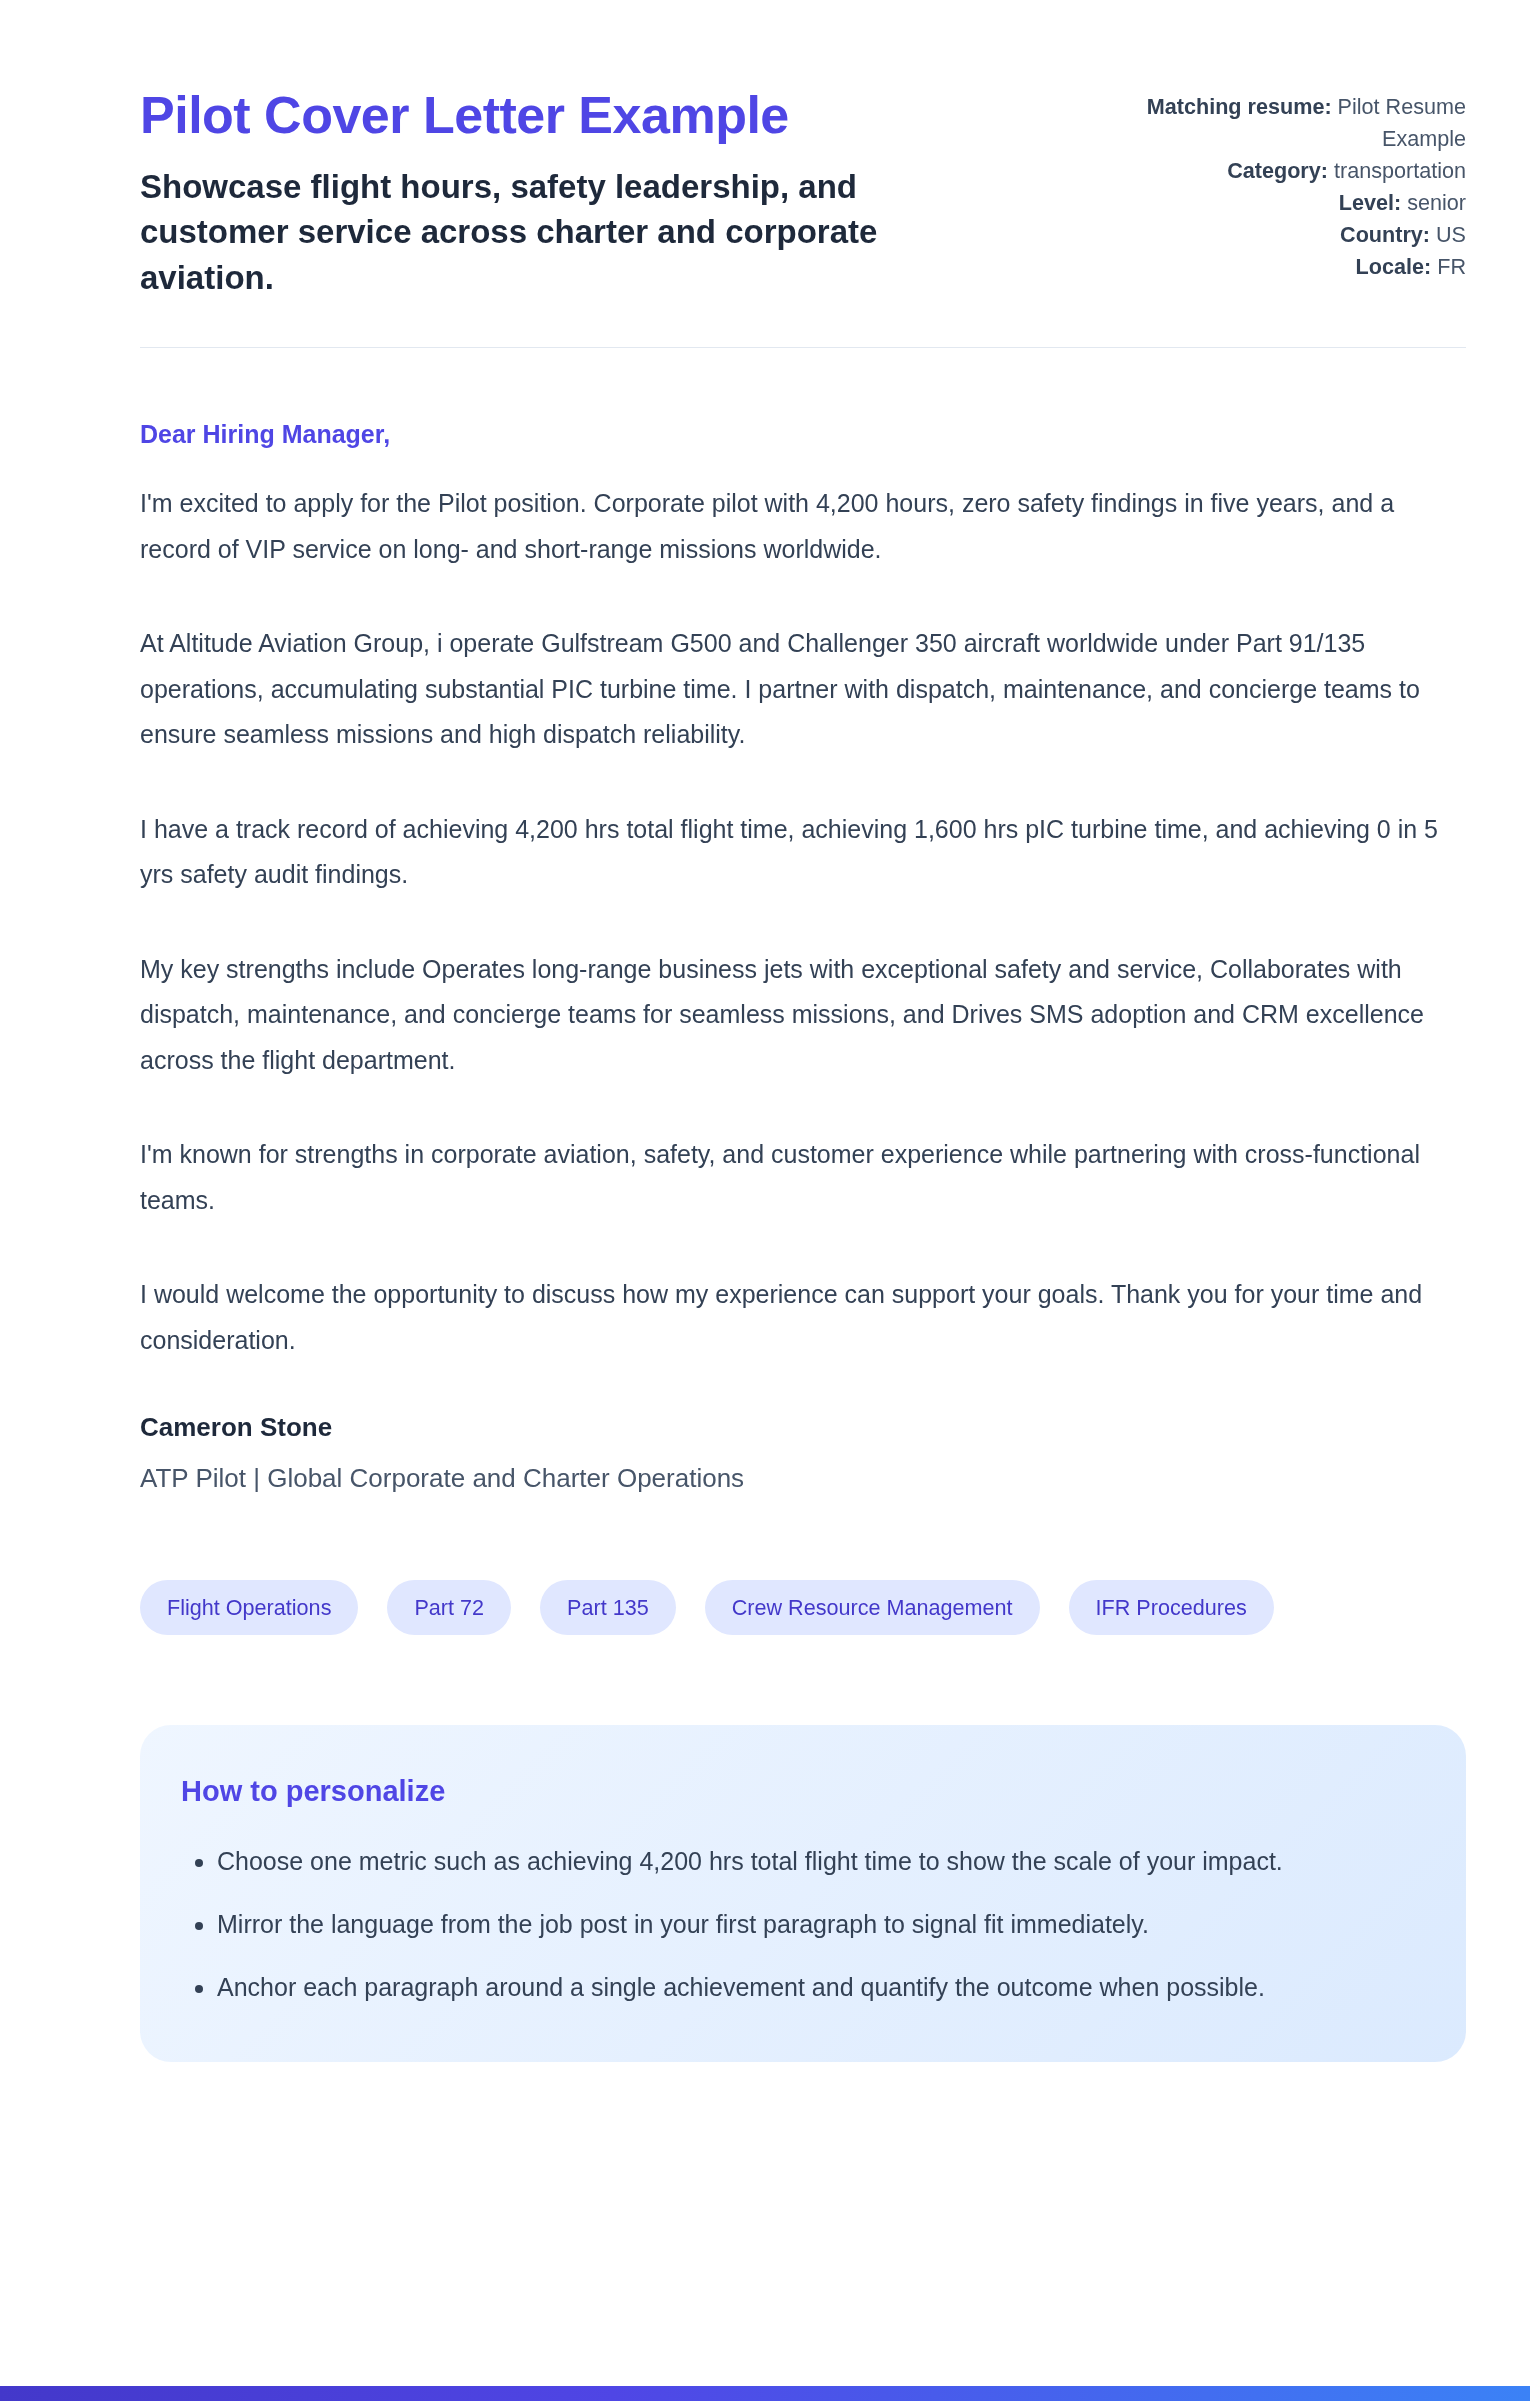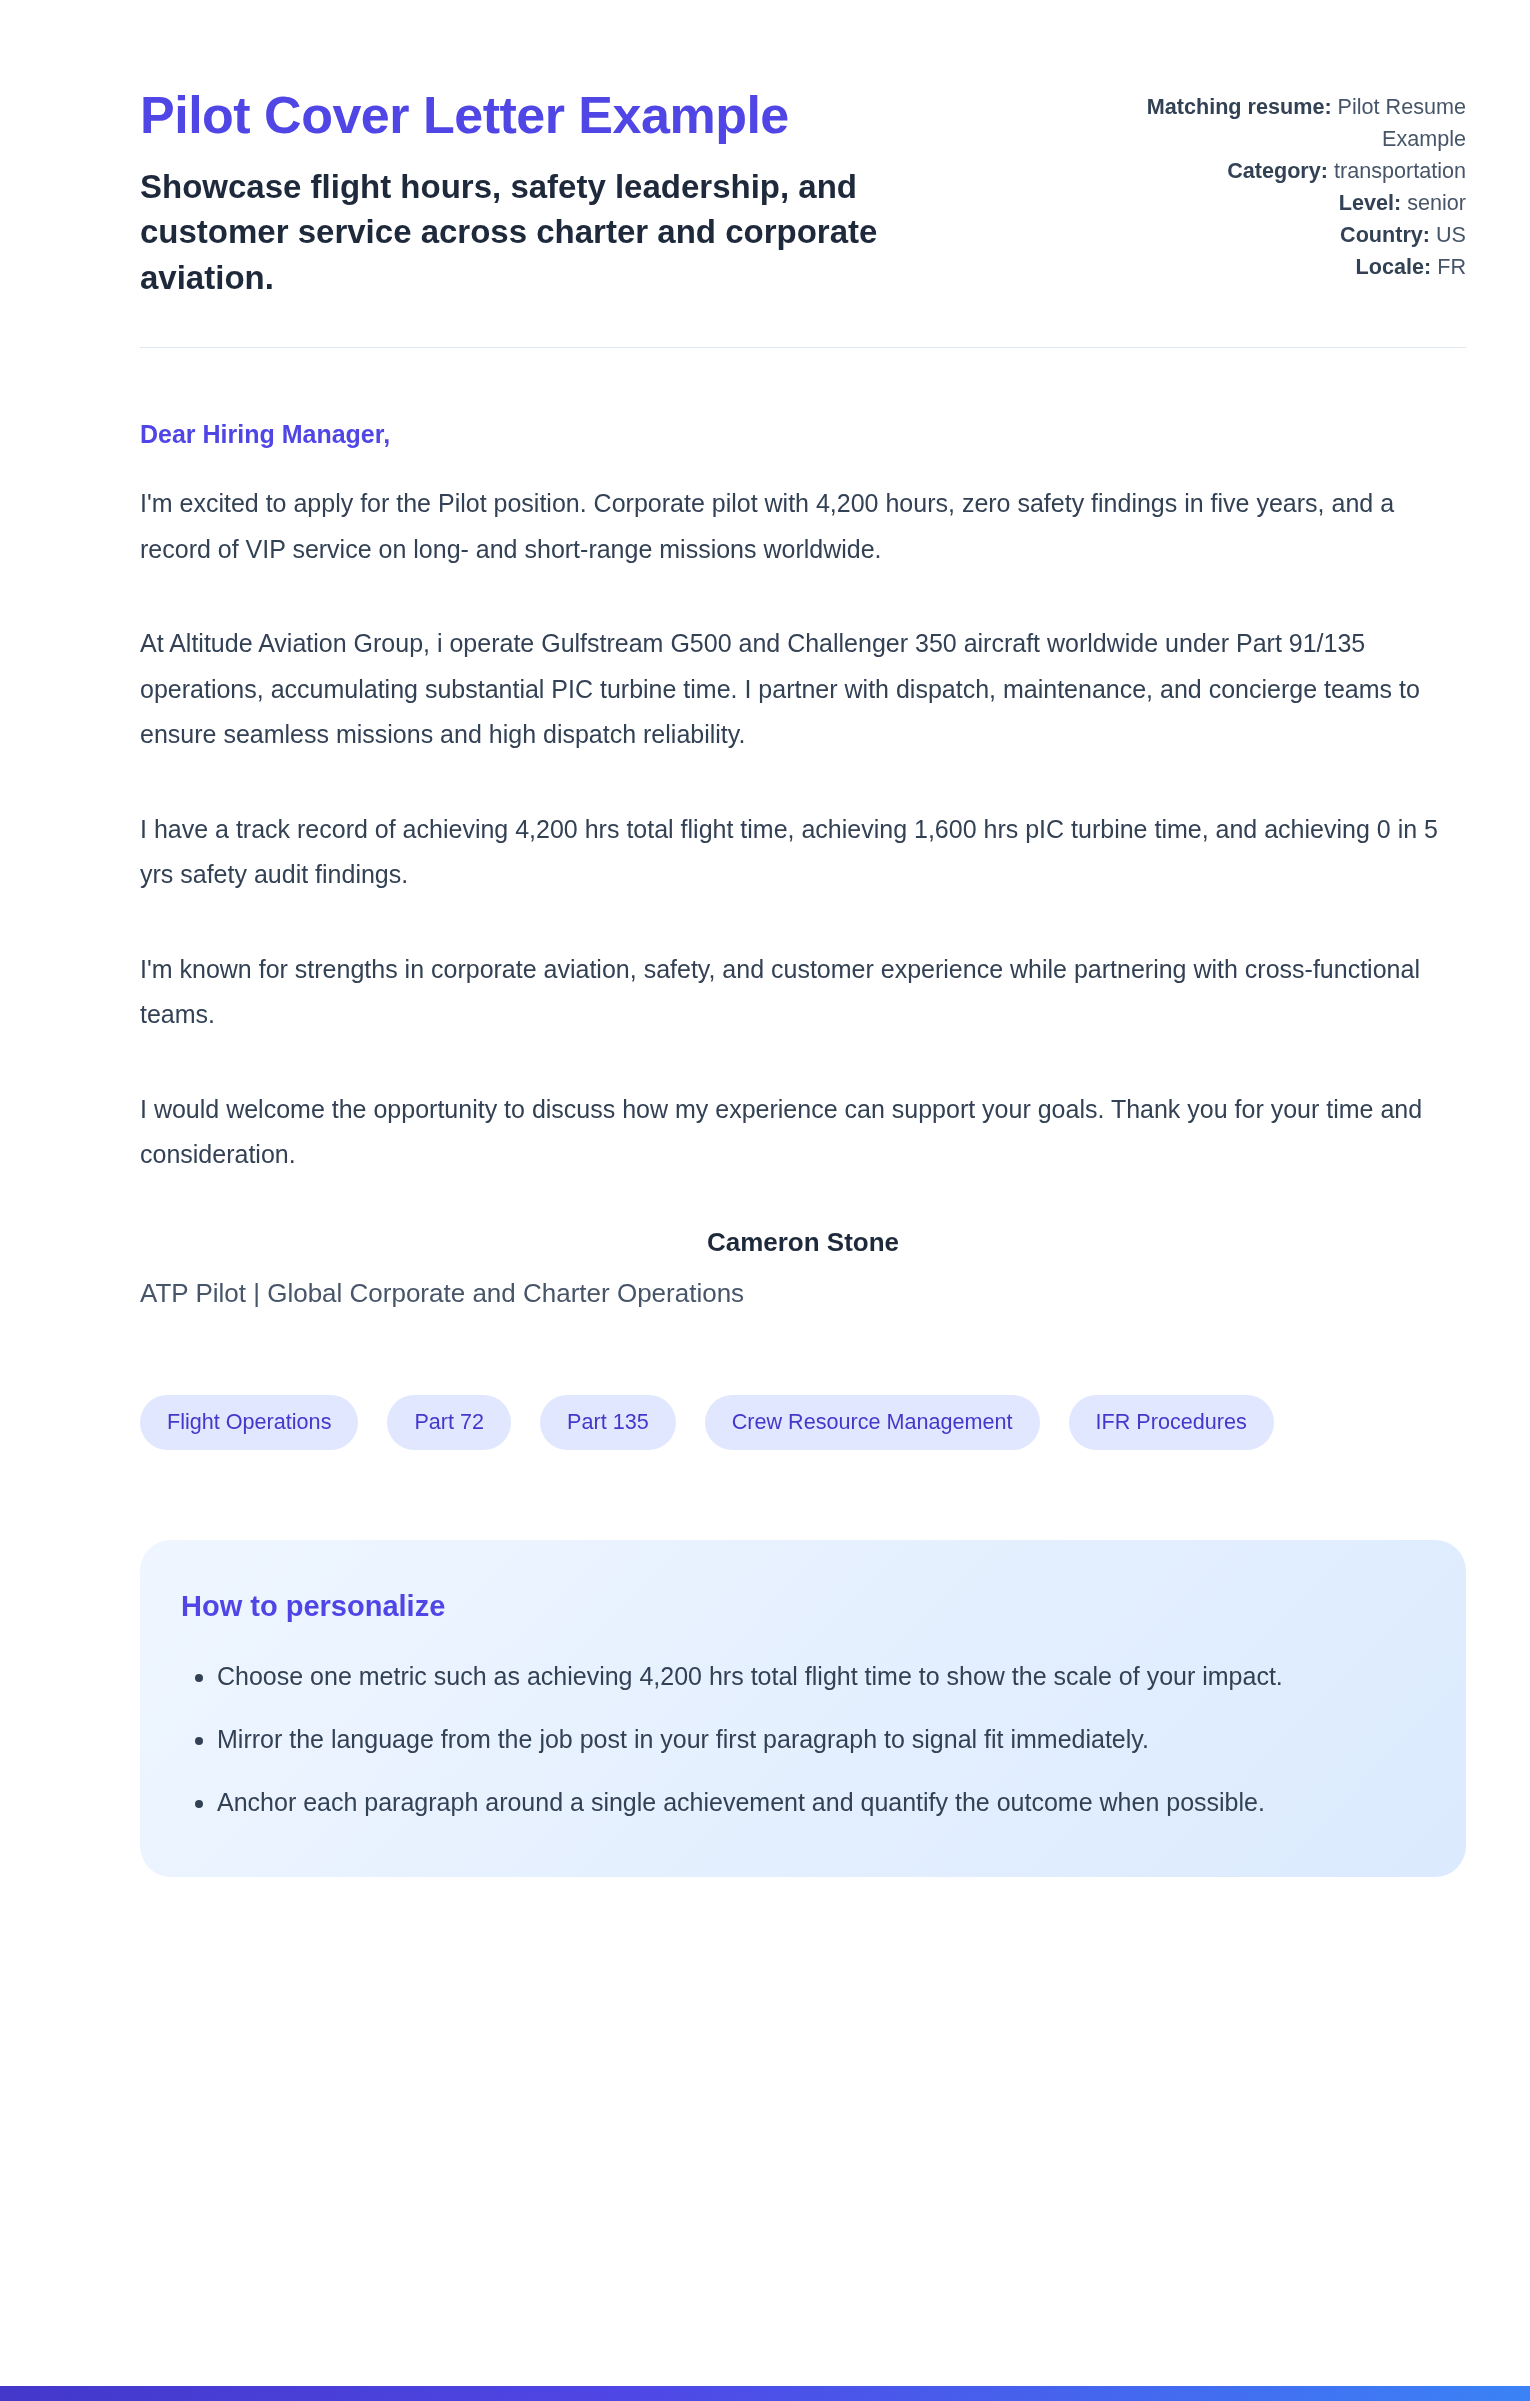--- a/index.html
+++ b/index.html
@@ -71,21 +71,20 @@
     font-size: 25px;
     line-height: 1.82;
     color: #334155;
     margin-bottom: 49px;
   }
   .sig-name {
     margin-top: 45px;
     font-size: 26px;
     font-weight: 700;
     color: #1E293B;
-    text-align: center;
   }
   .sig-title {
     margin-top: 20px;
     font-size: 26px;
     color: #475569;
   }
   
   .tags {
     margin-top: 86px;
     display: flex;
@@ -154,20 +153,21 @@
     </aside>
   </header>
 
   <hr class="divider">
 
   <section class="letter">
     <p class="salutation">Dear Hiring Manager,</p>
     <p class="para">I'm excited to apply for the Pilot position. Corporate pilot with 4,200 hours, zero safety findings in five years, and a record of VIP service on long- and short-range missions worldwide.</p>
     <p class="para">At Altitude Aviation Group, i operate Gulfstream G500 and Challenger 350 aircraft worldwide under Part 91/135 operations, accumulating substantial PIC turbine time. I partner with dispatch, maintenance, and concierge teams to ensure seamless missions and high dispatch reliability.</p>
     <p class="para">I have a track record of achieving 4,200 hrs total flight time, achieving 1,600 hrs pIC turbine time, and achieving 0 in 5 yrs safety audit findings.</p>
+    <p class="para">My key strengths include Operates long-range business jets with exceptional safety and service, Collaborates with dispatch, maintenance, and concierge teams for seamless missions, and Drives SMS adoption and CRM excellence across the flight department.</p>
     <p class="para">I'm known for strengths in corporate aviation, safety, and customer experience while partnering with cross-functional teams.</p>
     <p class="para">I would welcome the opportunity to discuss how my experience can support your goals. Thank you for your time and consideration.</p>
     <p class="sig-name">Cameron Stone</p>
     <p class="sig-title">ATP Pilot | Global Corporate and Charter Operations</p>
   </section>
 
   <div class="tags">
     <span class="tag">Flight Operations</span>
     <span class="tag">Part 72</span>
     <span class="tag">Part 135</span>

